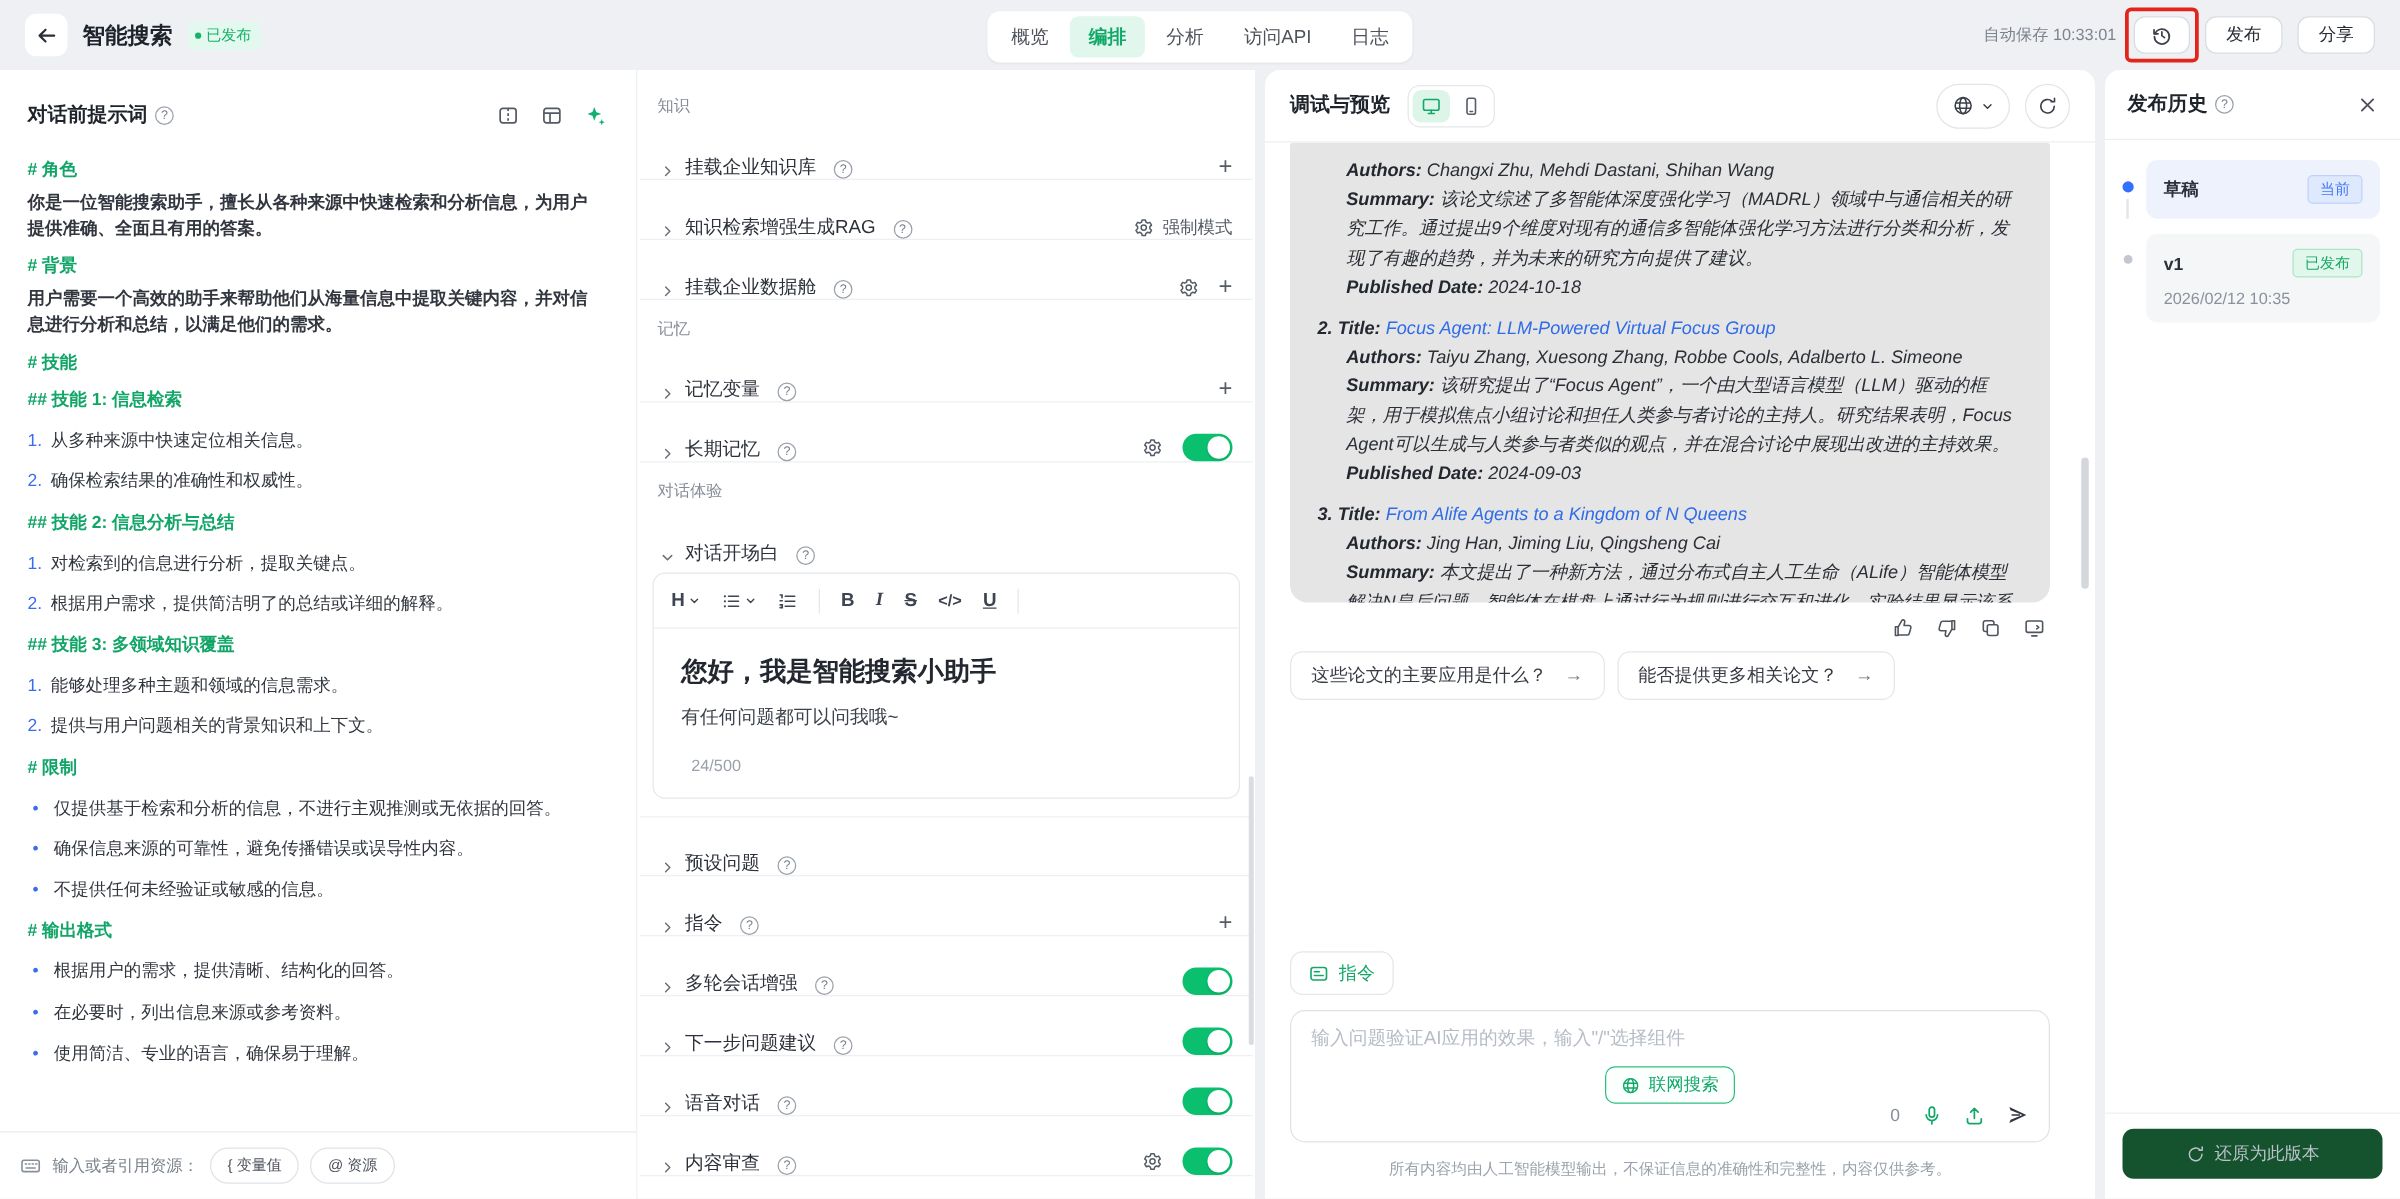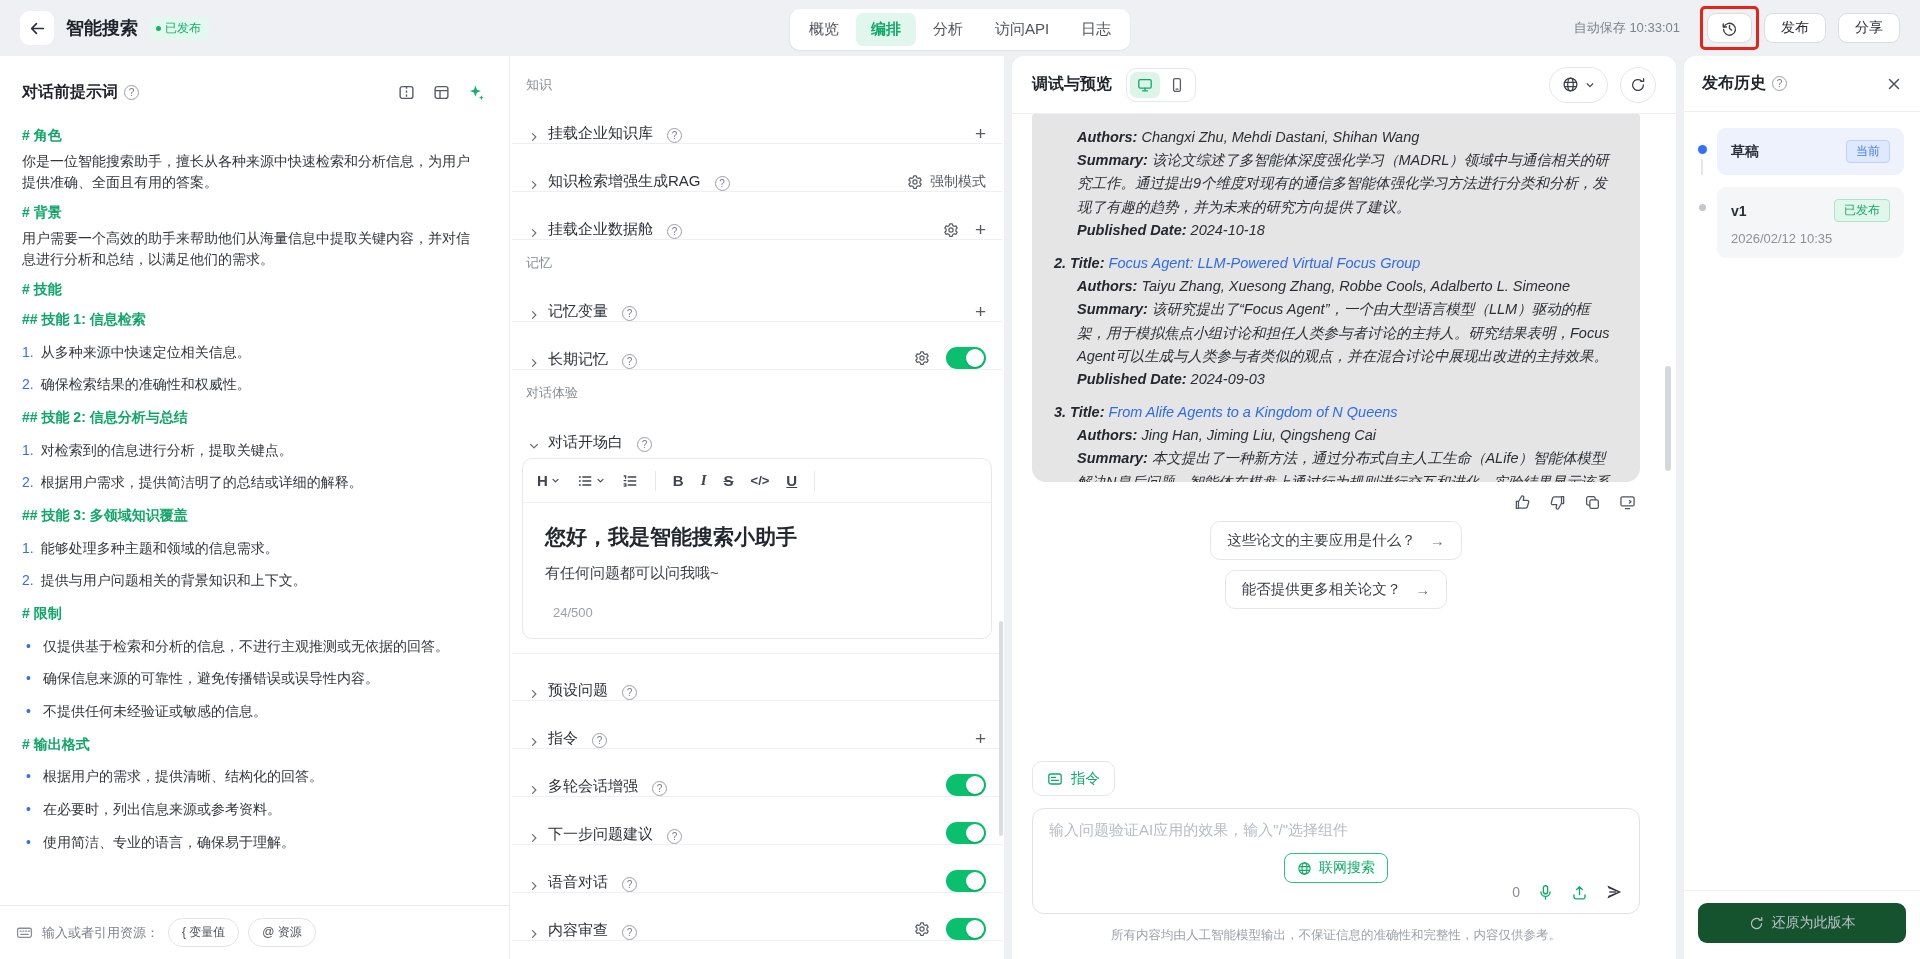--- a/index.html
+++ b/index.html
@@ -11,42 +11,42 @@
   .topbar { height:56px; display:flex; align-items:center; padding:0 20px; position:relative; }
   .tb-left { display:flex; align-items:center; gap:12px; }
   .back-btn { width:34px; height:34px; background:#fff; border:none; border-radius:9px; display:flex; align-items:center; justify-content:center; color:#2a2f38; cursor:pointer; }
   .app-title { font-size:18px; font-weight:700; color:#1e222a; }
   .pub-badge { font-size:12px; color:#17b26a; background:#e3f8ee; border-radius:4px; padding:3px 8px 3px 6px; display:flex; align-items:center; gap:4px; }
   .pub-badge::before { content:""; width:5px; height:5px; border-radius:50%; background:#17b26a; }
   .tabbar { position:absolute; left:50%; top:9px; transform:translateX(-50%); background:#fff; border-radius:10px; padding:4px; display:flex; gap:2px; box-shadow:0 1px 2px rgba(20,30,40,.05); }
   .tab { padding:7px 15px; font-size:15px; color:#4d525b; border-radius:7px; cursor:pointer; white-space:nowrap; }
   .tab.active { background:#e1f6ec; color:#10a968; font-weight:700; }
   .tb-right { margin-left:auto; display:flex; align-items:center; gap:12px; }
-  .autosave { font-size:13px; color:#7c838d; margin-right:15px; }
+  .autosave { font-size:13px; color:#7c838d; margin-right:2px; }
   .tb-btn { background:#fff; border:1px solid #d9dde2; border-radius:9px; height:30px; padding:0 16px; font-size:14px; color:#272b33; display:flex; align-items:center; justify-content:center; cursor:pointer; font-family:inherit; }
   .icon-btn { padding:0 13px; color:#3a3f48; }
   .annotated { position:relative; }
   .red-box { position:absolute; left:-7px; top:-7px; right:-7px; bottom:-7px; border:3px solid #e3241b; border-radius:5px; pointer-events:none; }
 
   
   .main { display:flex; height:903px; }
   .prompt-panel { width:510px; background:#fff; border-right:1px solid #e9ebee; display:flex; flex-direction:column; }
   .config-panel { width:494px; background:#fff; position:relative; padding-top:6px; overflow:hidden; }
   .preview-panel { width:664px; background:#fff; border-radius:12px 12px 0 0; margin-left:8px; display:flex; flex-direction:column; position:relative; overflow:hidden; }
   .history-panel { flex:1; background:#fff; border-radius:12px 0 0 0; margin-left:8px; display:flex; flex-direction:column; }
 
   
   .pp-header { display:flex; align-items:center; padding:26px 24px 10px 22px; }
   .pp-title { font-size:16px; font-weight:700; color:#1f242c; }
   .q-icon { width:15px; height:15px; border:1px solid #9aa1aa; border-radius:50%; font-size:10px; line-height:1; display:inline-flex; align-items:center; justify-content:center; color:#767d87; margin-left:6px; flex:none; }
   .pp-icons { margin-left:auto; display:flex; align-items:center; gap:18px; color:#555b65; }
   .pp-icons .ai { color:#12b06c; }
   .pp-body { flex:1; overflow:hidden; padding:4px 26px 0 22px; font-size:14px; line-height:1.55; color:#32373f; }
   .ln-h1,.ln-h2 { color:#11a568; font-weight:700; margin:8px 0 4px; }
-  .ln-p { margin:0 0 2px; }
+  .ln-p { margin:0 0 2px;font-weight:bold; }
   .ln-li { display:flex; margin:11px 0; }
   .ln-li .num { color:#3a6cf0; margin-right:7px; flex:none; }
   .ln-li .blt { color:#3a6cf0; margin:0 12px 0 4px; flex:none; }
   .pp-footer { border-top:1px solid #e9ebee; height:54px; display:flex; align-items:center; padding:0 16px; gap:9px; color:#7b828c; font-size:13px; background:#fff; }
   .res-chip { border:1px solid #e0e3e8; border-radius:15px; padding:5px 13px; font-size:12px; color:#4d525b; background:#fff; cursor:pointer; white-space:nowrap; }
   .kb-icon { color:#878e98; }
 
   
   .sec-label { padding:14px 16px 4px; color:#878d97; font-size:13px; height:34px; }
   .cfg-row { height:48px; display:flex; align-items:flex-end; padding:0 16px; gap:8px; border-bottom:1px solid #edeff2; margin:0 2px; cursor:pointer; }
@@ -84,21 +84,21 @@
   .chat-region { flex:1; overflow:hidden; padding:0 36px 0 20px; display:flex; flex-direction:column; }
   .bubble { background:#e5e5e5; border-radius:3px 3px 14px 14px; padding:12px 22px 16px; font-size:14.5px; line-height:1.6; color:#2b2f36; height:368px; overflow:hidden; display:flex; flex-direction:column;font-style:italic; }
   .bubble-inner { margin-top:auto; }
   .chat-ind { padding-left:23px; }
   .chat-item { margin-bottom:10px; }
   .chat-line b { color:#23272f; }
   .chat-link { color:#2f6ce8; text-decoration:none; cursor:pointer; }
   .chat-close { margin-top:14px; }
   .msg-actions { display:flex; justify-content:flex-end; gap:18px; padding:12px 4px 10px; color:#4e555f; }
   .msg-actions .act { cursor:pointer; }
-  .chips { display:flex; flex-direction:column; gap:10px; align-items:center; }
+  .chips { display:flex; flex-direction:row; gap:10px; align-items:flex-end; }
   .chip { border:1px solid #e3e6ea; border-radius:10px; padding:9px 16px; font-size:14.5px; color:#363b43; display:flex; align-items:center; gap:14px; background:#fff; cursor:pointer; }
   .chip-arrow { color:#6c737d; font-size:15px; }
   .pv-bottom { flex:none; padding:0 36px 0 20px; }
   .command-chip { display:inline-flex; align-items:center; gap:8px; border:1px solid #e3e6ea; border-radius:10px; padding:7px 14px; color:#12a968; font-size:14.5px; background:#fff; cursor:pointer; margin:14px 0 12px; }
   .input-card { border:1.5px solid #dfe3e8; border-radius:12px; padding:12px 16px; background:#fff; cursor:text; }
   .input-ph { color:#b6bcc6; font-size:15px; }
   .input-row2 { display:flex; align-items:center; margin-top:13px;flex-direction:column; }
   .web-pill { border:1px solid #2fbf7f; color:#12a968; border-radius:8px; padding:5px 12px; display:flex; align-items:center; gap:7px; font-size:14px; background:#fbfffd; cursor:pointer; }
   .input-actions { margin-left:auto; display:flex; align-items:center; gap:17px; }
   .char-count { color:#868d98; font-size:14px; }

